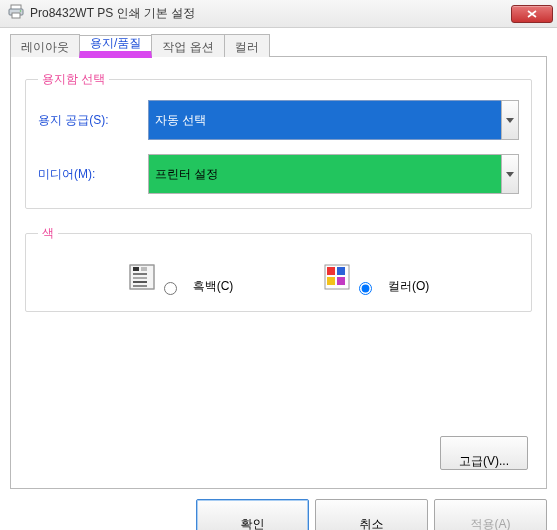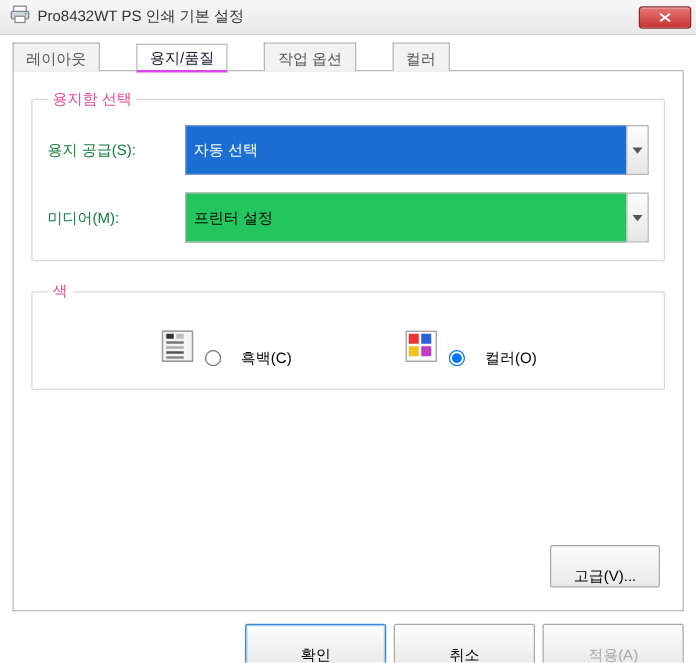--- a/index.html
+++ b/index.html
@@ -7,43 +7,43 @@
 
     
     .titlebar { height: 28px; background: linear-gradient(#f7f7f7, #e9e9e9); border-bottom: 1px solid #d0d0d0; display: flex; align-items: center; padding: 0 4px 0 8px; }
     .printer-ico { margin-right: 6px; }
     .titlebar .title { color: #333; flex: 1; }
     .close-btn { width: 42px; height: 18px; background: linear-gradient(#e67676, #c93434); border: 1px solid #8b2a2a; border-radius: 3px; color: #fff; display: flex; align-items: center; justify-content: center; font-weight: bold; font-size: 11px; cursor: pointer; box-shadow: inset 0 1px 0 rgba(255,255,255,.3); }
 
     .client { padding: 6px 10px 10px 10px; }
 
     
-    .tabs { display: flex; position: relative; border-bottom: 1px solid #b9b9b9; height: 23px; gap: 30px; }
+    .tabs { display: flex; position: relative; border-bottom: 1px solid #b9b9b9; height: 23px; }
     .tab { padding: 2px 10px 0 10px; height: 23px; border: 1px solid #b9b9b9; border-bottom: none; background: #f2f2f2; color: #555; margin-right: -1px; cursor: pointer; display:flex; align-items:center; }
-    .tab.active { background: #fff; position: relative; top: 1px; padding-top: 0; height: 23px; border-bottom: 2px solid #d946ef; color:#0f172a; }
+    .tab.active { background: #fff; position: relative; top: 1px; padding-top: 0; height: 23px; border-bottom: 7px solid #d946ef; color:#1d4ed8; }
 
     .panel { border: 1px solid #b9b9b9; border-top: none; padding: 14px 14px 14px 14px; height: 432px; position: relative; }
 
     fieldset { border: 1px solid #d8d8d8; border-radius: 2px; padding: 12px 12px 14px 12px; margin-bottom: 16px; }
     legend { padding: 0 4px; color: #ec4899; }
 
     .row { display: flex; align-items: center; margin-bottom: 14px; }
     .row:last-child { margin-bottom: 0; }
-    .lbl { width: 110px; color: #15803d; }
+    .lbl { width: 110px; color: #1d4ed8; }
 
     .select-wrap { flex: 1; display:flex; align-items:stretch; height: 40px; }
     .select-wrap.highlight .sel-text { background: #1b6fd3; color: #fff; border: 1px solid #7a9ac9; border-right: none; }
     .sel-text { flex: 1; border: 1px solid #b5b5b5; border-right: none; background: #22c55e; padding: 2px 6px; display:flex; align-items:center; }
     .sel-arrow { width: 18px; border: 1px solid #b5b5b5; background: linear-gradient(#fdfdfd,#e6e6e6); display:flex;align-items:center;justify-content:center; cursor:pointer; }
     .sel-arrow:after { content: ""; border-left: 4px solid transparent; border-right: 4px solid transparent; border-top: 5px solid #555; }
 
     
     .color-group .radios { display: flex; align-items: center; justify-content: space-evenly; padding: 4px 0 2px; }
     .radio-block { display:flex; align-items:center; gap:8px; }
-    .radio-block label { display:flex; align-items:center; gap:16px; cursor:pointer;margin-top:20px; }
+    .radio-block label { display:flex; align-items:flex-end; gap:16px; cursor:pointer;margin-top:20px; }
 
     .ico-box { width: 28px; height: 28px; }
 
     .adv-btn-wrap { position: absolute; right: 18px; bottom: 18px; }
     .btn { height: 23px; padding: 16px 18px; background: linear-gradient(#fdfdfd,#e9e9e9); border: 1px solid #a8a8a8; border-radius: 2px; cursor: pointer; }
     .btn:disabled { color: #a7a7a7; cursor: default; }
 
     .footer { display:flex; justify-content:flex-end; gap:6px; padding-right:10px; }
     .footer .btn { width: 113px; }
     .footer .btn.default { border: 1px solid #3e86d6; box-shadow: 0 0 0 1px #a8cdf3 inset; }

